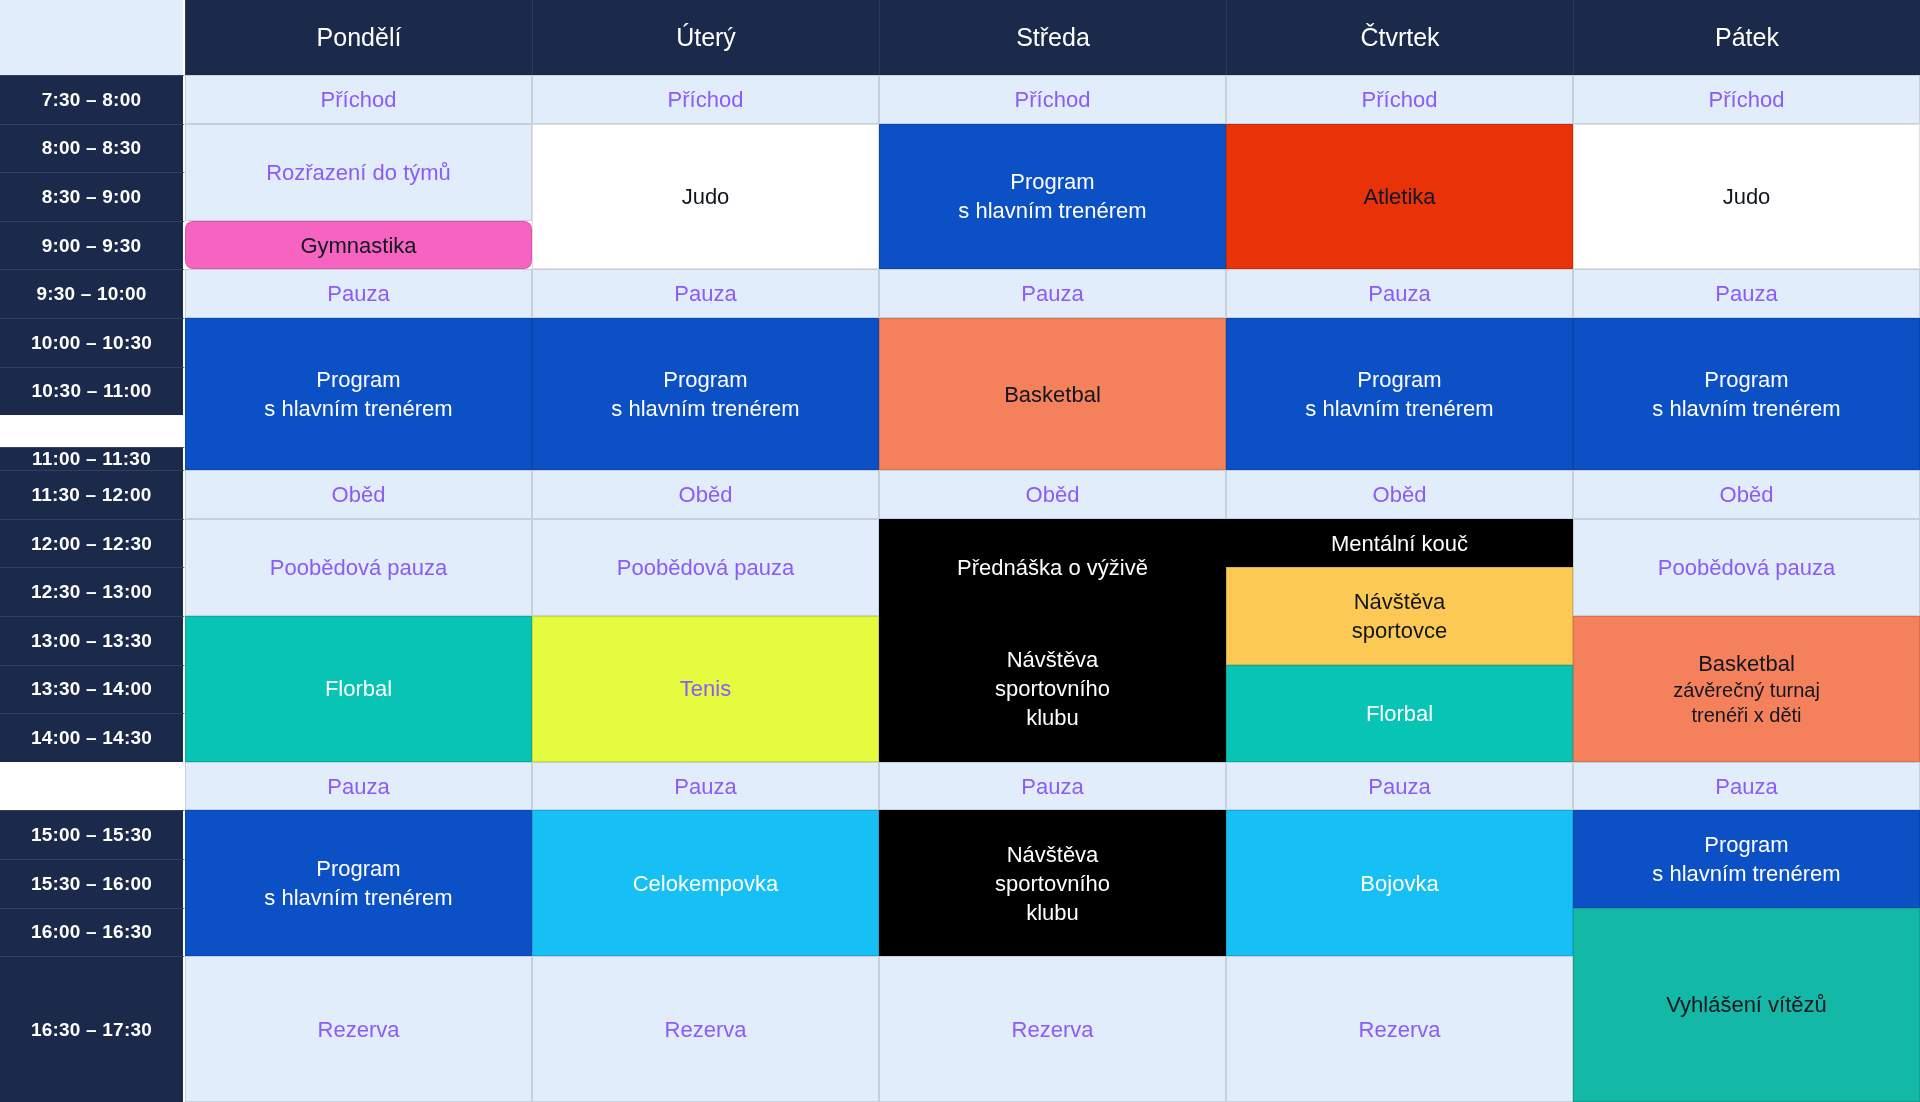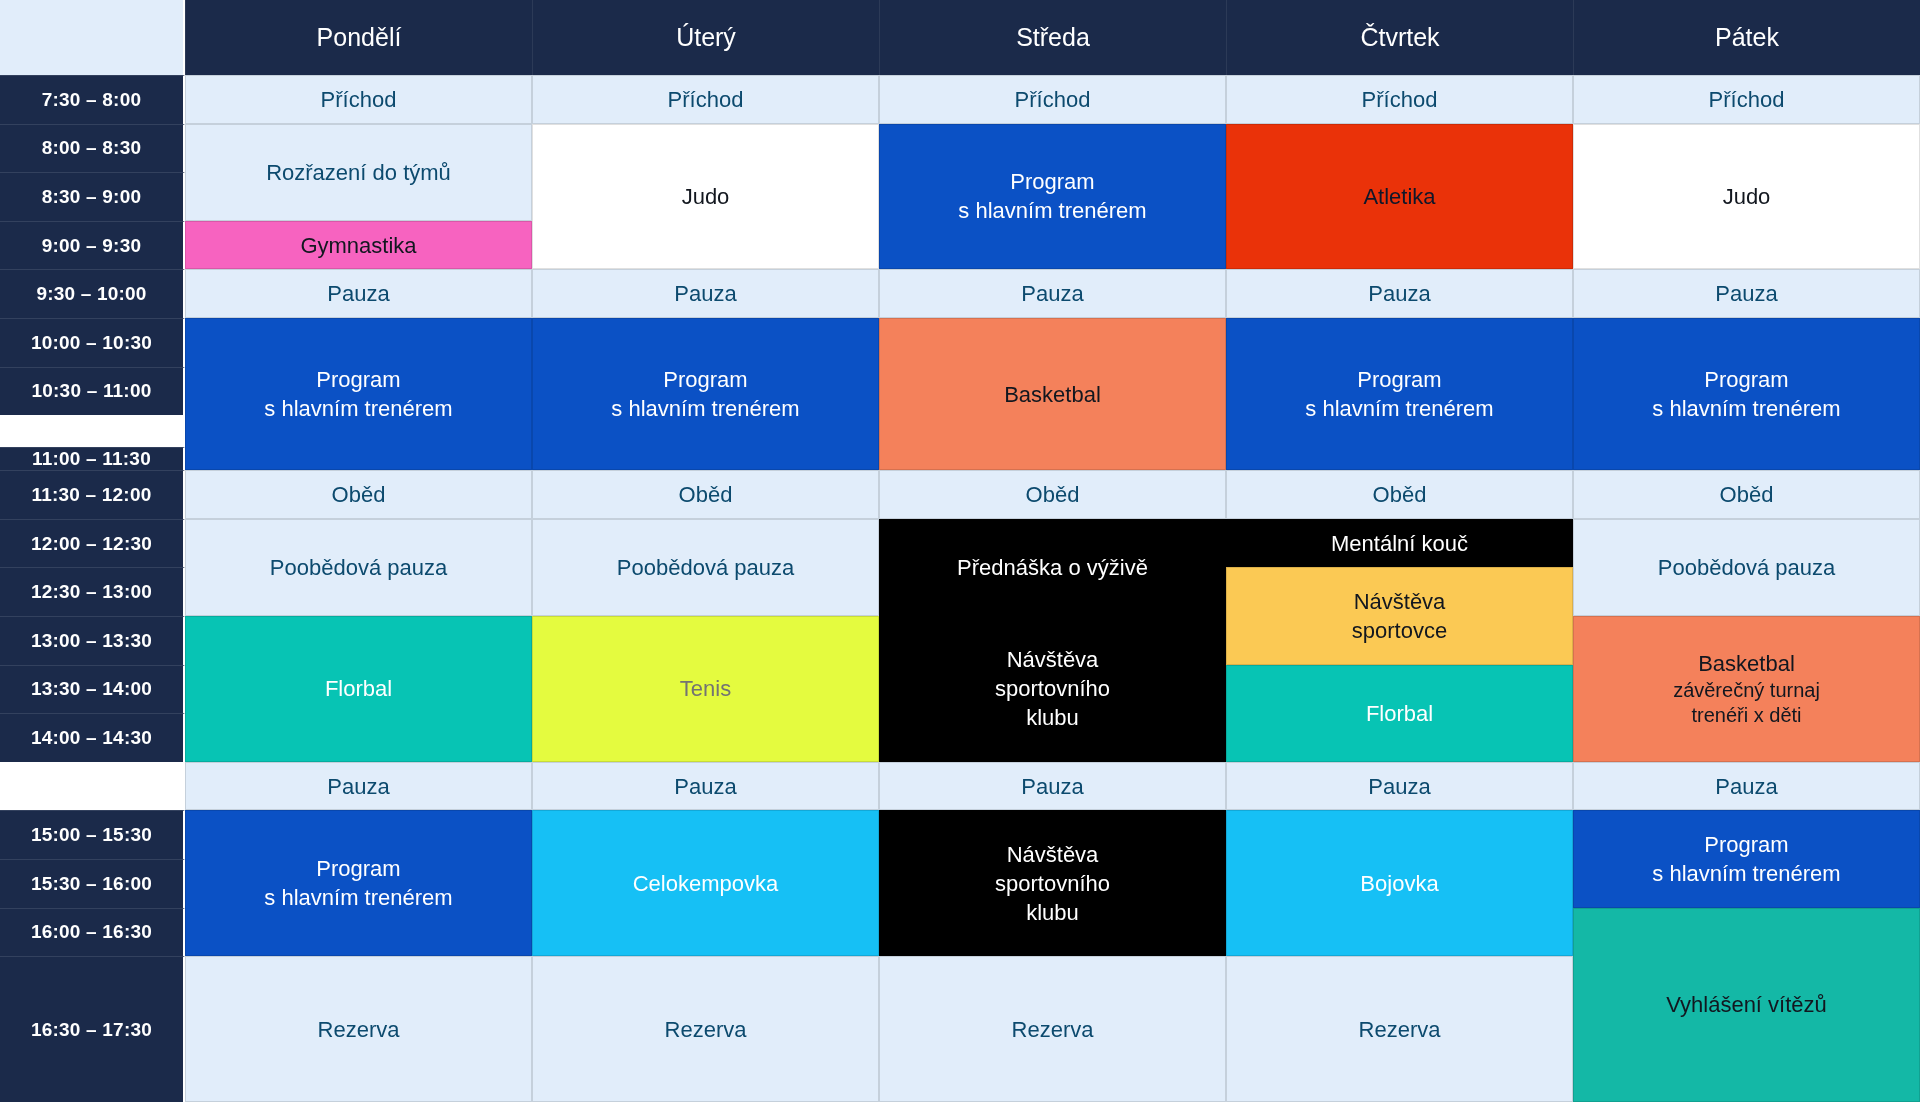--- a/index.html
+++ b/index.html
@@ -74,30 +74,30 @@
     border: 1px solid rgba(0,0,0,0.12);
     padding: 2px 6px;
     overflow: hidden;
   }
   .cell .sub {
     font-size: 20px;
     line-height: 1.25;
   }
 
   
-  .c-pause   { background:#e1edfa; color:#0c4a6e; }
+  .c-pause   { background:#e1edfa; color:#8b5cf6; }
   .c-blue    { background:#0b51c5; color:#ffffff; }
   .c-white   { background:#ffffff; color:#12171f; }
   .c-pink    { background:#f763c0; color:#12171f; }
   .c-red     { background:#ea3209; color:#0f172a; }
   .c-salmon  { background:#f4815b; color:#12171f; }
   .c-green   { background:#000000; color:#ffffff; }
   .c-yellow  { background:#fbc954; color:#12171f; }
   .c-teal    { background:#07c4b4; color:#ffffff; }
-  .c-lime    { background:#e4fb3f; color:#737373; }
+  .c-lime    { background:#e4fb3f; color:#8b5cf6; }
   .c-black   { background:#000000; color:#ffffff; }
   .c-cyan    { background:#16c0f5; color:#ffffff; }
   .c-tan     { background:#14b8a6; color:#12171f; }
 </style>
 </head>
 <body>
 
 <div id="schedule">
 
   <div class="corner" style="grid-column:1; grid-row:1;"></div>
@@ -122,21 +122,21 @@
   <div class="timecell" style="grid-column:1; grid-row:13;">13:00 – 13:30</div>
   <div class="timecell" style="grid-column:1; grid-row:14;">13:30 – 14:00</div>
   <div class="timecell" style="grid-column:1; grid-row:15;">14:00 – 14:30</div>
   <div class="timecell" style="grid-column:1; grid-row:17;">15:00 – 15:30</div>
   <div class="timecell" style="grid-column:1; grid-row:18;">15:30 – 16:00</div>
   <div class="timecell" style="grid-column:1; grid-row:19;">16:00 – 16:30</div>
   <div class="timecell" style="grid-column:1; grid-row:20/23;">16:30 – 17:30</div>
 
   <div class="cell c-pause" style="grid-column:2; grid-row:2;">Příchod</div>
   <div class="cell c-pause" style="grid-column:2; grid-row:3/5;">Rozřazení do týmů</div>
-  <div class="cell c-pink" style="grid-column:2; grid-row:5;">Gymnastika</div>
+  <div class="cell c-pink" style="grid-column:2; grid-row:5;border-radius:8px;">Gymnastika</div>
   <div class="cell c-pause" style="grid-column:2; grid-row:6;">Pauza</div>
   <div class="cell c-blue" style="grid-column:2; grid-row:7/10;">
     <span>Program</span>
     <span>s hlavním trenérem</span>
   </div>
   <div class="cell c-pause" style="grid-column:2; grid-row:10;">Oběd</div>
   <div class="cell c-pause" style="grid-column:2; grid-row:11/13;">Poobědová pauza</div>
   <div class="cell c-teal" style="grid-column:2; grid-row:13/16;">Florbal</div>
   <div class="cell c-pause" style="grid-column:2; grid-row:16;">Pauza</div>
   <div class="cell c-blue" style="grid-column:2; grid-row:17/20;">

